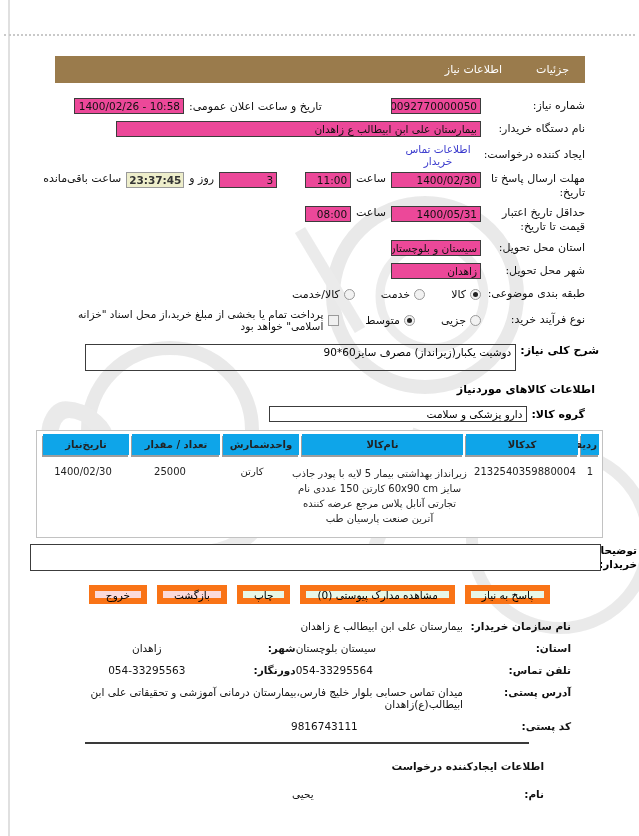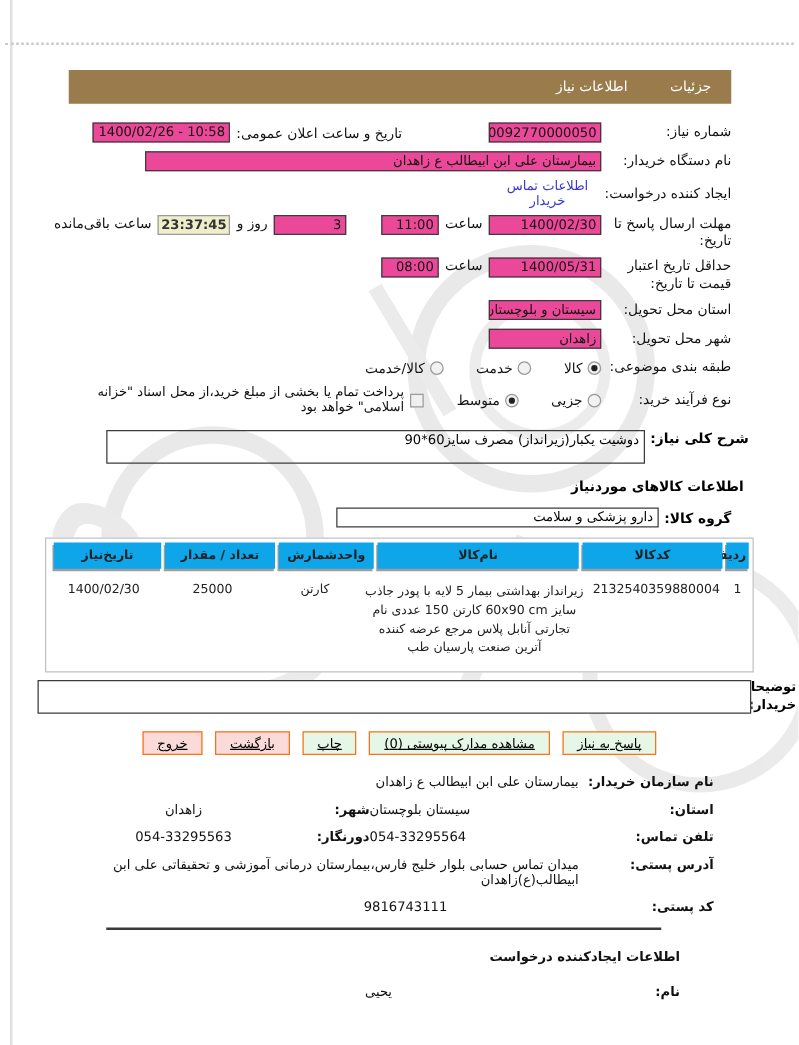--- a/index.html
+++ b/index.html
@@ -65,22 +65,22 @@
   .c-qty { width:88px; } .c-date { width:86px; }
   .name-cell { line-height:1.5; }
 
   
   .notes-row { display:flex; align-items:flex-start; margin:6px 2px 0 30px; }
   .notes-lbl { width:36px; font-weight:bold; font-size:10.5px; line-height:1.3; flex-shrink:0; }
   .notes-box { flex:1; border:1px solid #3c3c3c; height:27px; background:#fff; }
 
   
   .btn-row { display:flex; justify-content:center; gap:10px; margin-top:14px; }
-  .btn { height:19px; border:1px solid #f97316; font-size:10.5px; font-family:inherit;
-         padding:0 11px; display:flex; align-items:center; cursor:pointer; white-space:nowrap;text-decoration:underline; }
+  .btn { height:19px; border:6px solid #f97316; font-size:10.5px; font-family:inherit;
+         padding:0 11px; display:flex; align-items:center; cursor:pointer; white-space:nowrap; }
   .btn.green { background:#e7f7e7; }
   .btn.pink { background:#fbdada; }
 
   
   .contact { margin:16px 68px 0; font-size:10.5px; color:#111; }
   .crow { display:flex; margin-bottom:10px; }
   .clabel { width:108px; font-weight:bold; flex-shrink:0; }
   .cval1 { width:172px; text-align:left; }
   .clabel2 { width:70px; font-weight:bold; flex-shrink:0; }
   .cval2 { width:162px; text-align:center; }

